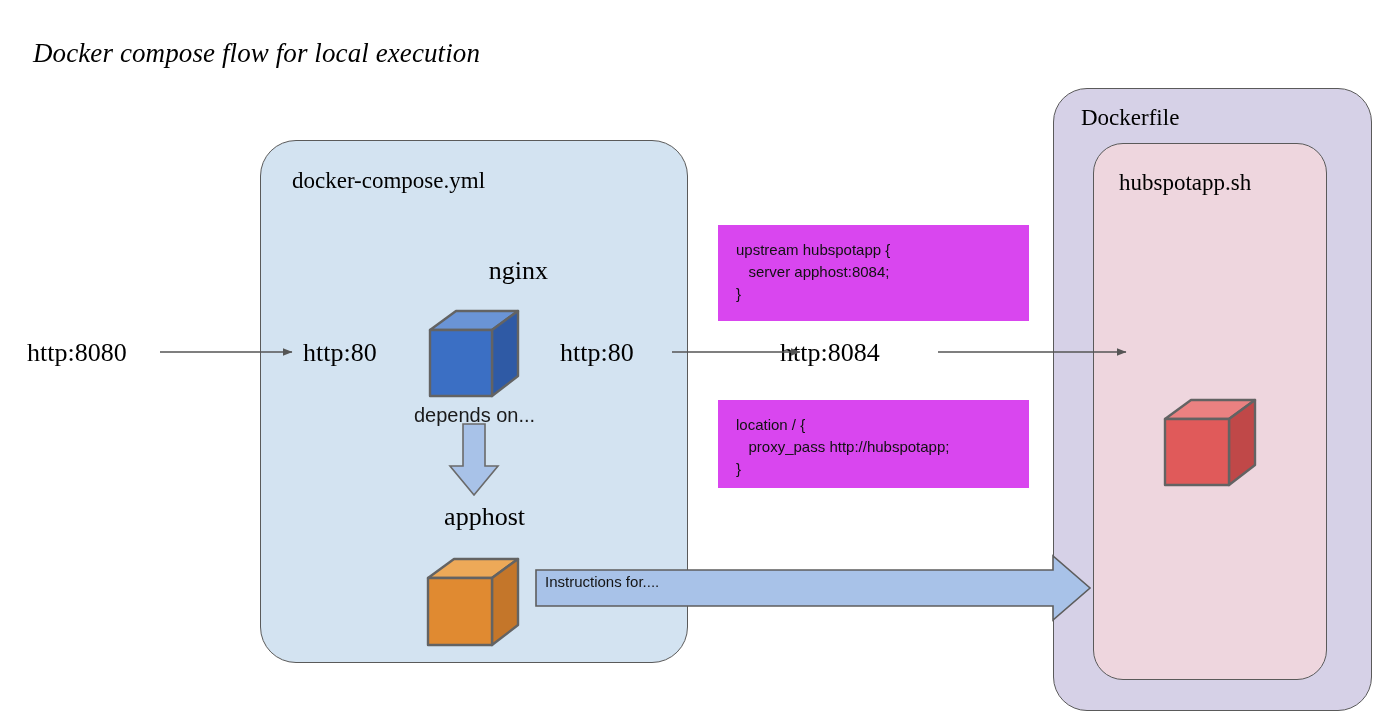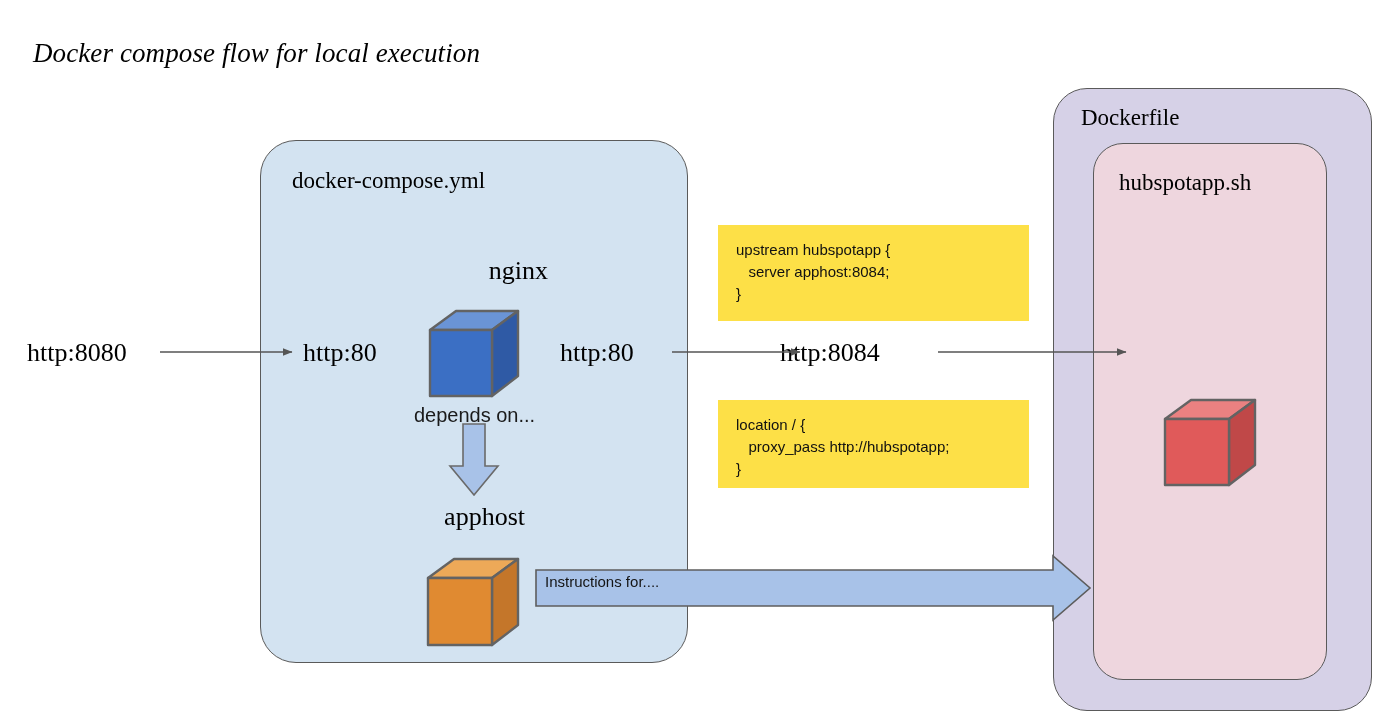--- a/index.html
+++ b/index.html
@@ -88,21 +88,21 @@
     left:402px; top:404px; width:145px;
     text-align:center;
     font-family:"Liberation Sans", sans-serif;
     font-size:20px;
     color:#1a1a1a;
     white-space:nowrap;
   }
 
   
   .codebox{
-    background:#fde047;
+    background:#d946ef;
     box-sizing:border-box;
     padding:14px 18px 12px 18px;
     font-family:"Liberation Sans", sans-serif;
     font-size:15px;
     line-height:22px;
     color:#111;
     white-space:pre;
   }
   #code-upstream{left:718px; top:225px; width:311px; height:96px;}
   #code-location{left:718px; top:400px; width:311px; height:88px;}

